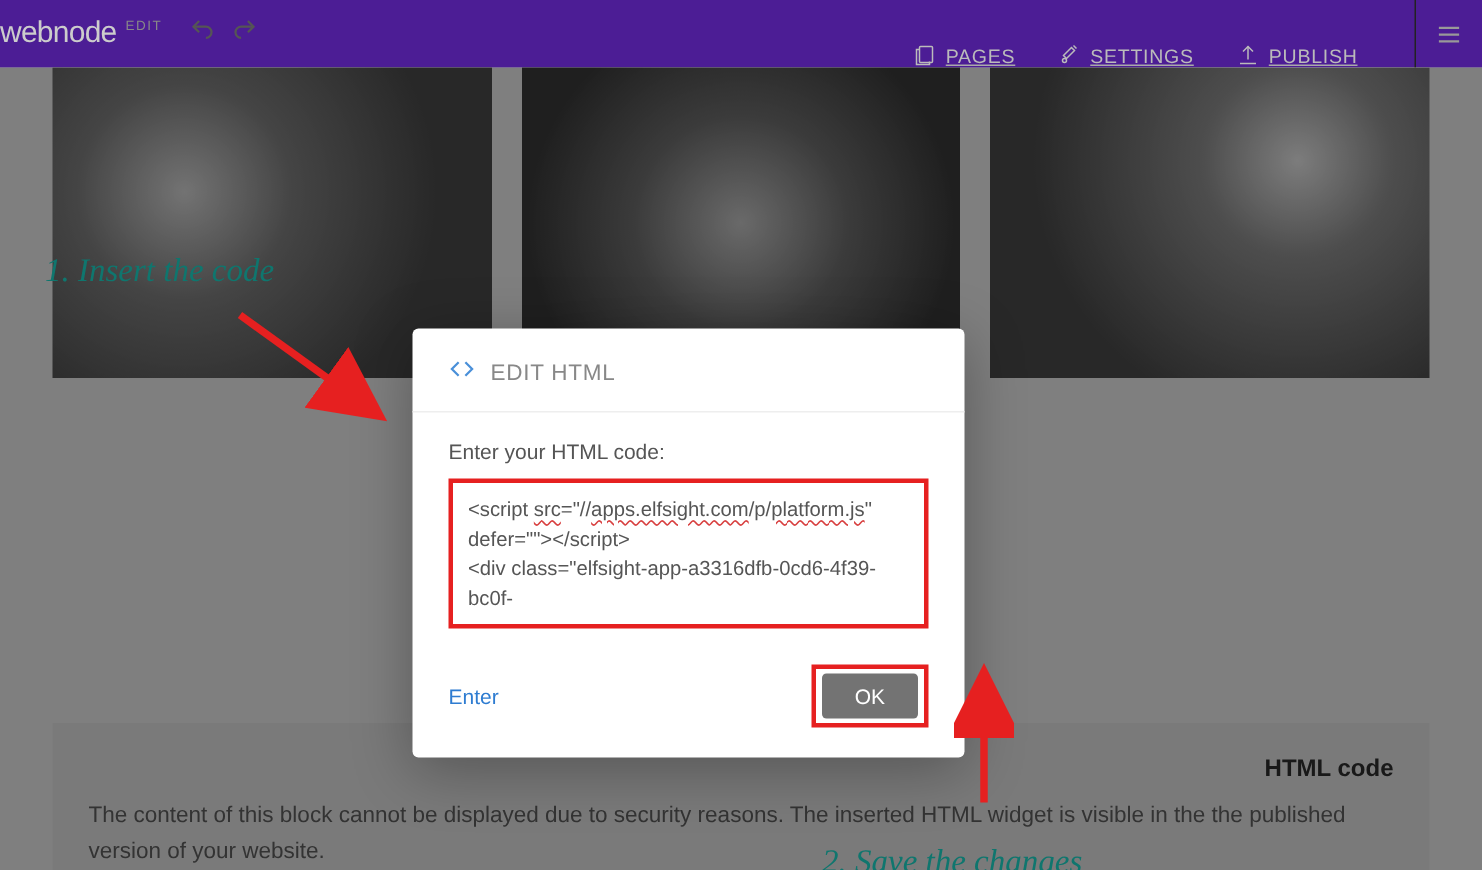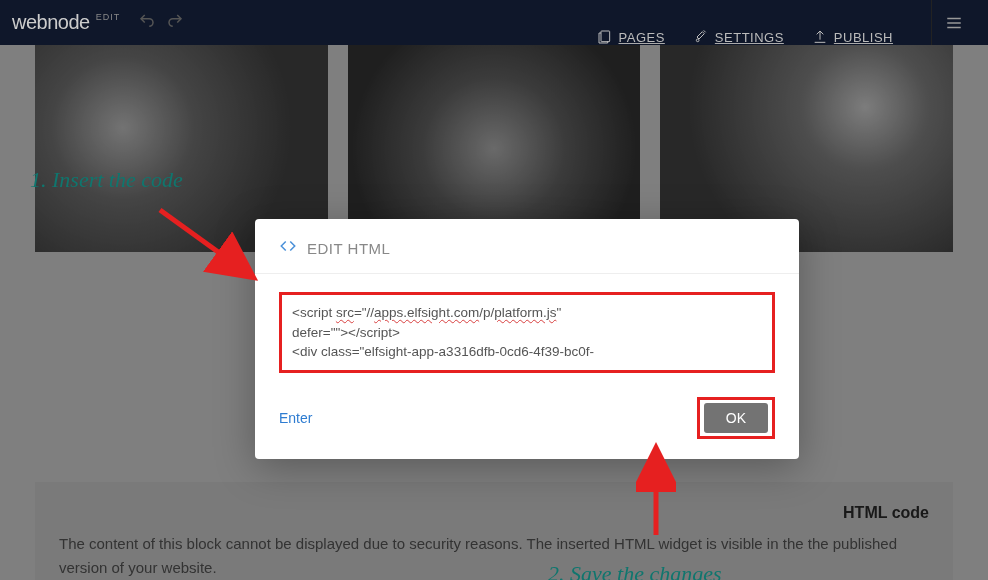--- a/index.html
+++ b/index.html
@@ -1,18 +1,18 @@
 <!DOCTYPE html>
 <html><head>
   <meta charset="utf-8">
   <style>
     * { margin: 0; padding: 0; box-sizing: border-box; }
     body { font-family: -apple-system, BlinkMacSystemFont, "Segoe UI", Arial, sans-serif; background: #fff; width: 988px; height: 580px; overflow: hidden; position: relative; }
     
-    .topbar { background: #0f172a; height: 45px; display: flex; align-items: center; padding: 0 12px; color: #aaa; }
+    .topbar { background: #4c1d95; height: 45px; display: flex; align-items: center; padding: 0 0; color: #aaa; }
     .brand { font-size: 20px; font-weight: 300; letter-spacing: -0.5px; color: #ccc; }
     .free-badge { font-size: 9px; color: #888; margin-left: 6px; position: relative; top: -6px; letter-spacing: 1px; }
     .history-icons { margin-left: 18px; display: flex; gap: 10px; }
     .history-icons svg { width: 18px; height: 18px; stroke: #555; fill: none; stroke-width: 2; }
     .topbar-spacer { flex: 1; }
     .topbar-actions { display: flex; align-items: flex-end; gap: 28px; text-decoration: underline; }
     .topbar-action { display: flex; align-items: center; gap: 6px; color: #bbb; font-size: 13px; letter-spacing: 0.5px; cursor: pointer; }
     .topbar-action svg { width: 16px; height: 16px; stroke: #bbb; fill: none; stroke-width: 1.5; }
     .hamburger { width: 45px; height: 45px; display: flex; align-items: center; justify-content: center; border-left: 1px solid #222; margin-left: 10px; }
     .hamburger svg { width: 18px; height: 18px; stroke: #999; stroke-width: 2; }
@@ -23,21 +23,21 @@
     .gallery-img.g1 { background: radial-gradient(circle at 30% 40%, #ddd 0%, #888 30%, #555 70%); }
     .gallery-img.g2 { background: radial-gradient(circle at 50% 50%, #ccc 0%, #777 40%, #444 80%); }
     .gallery-img.g3 { background: radial-gradient(circle at 70% 30%, #eee 0%, #999 25%, #555 70%); }
     
     .block-info { margin: 230px 35px 0; padding: 22px 24px; background: #f5f5f5; }
     .block-info h3 { font-size: 16px; font-weight: 600; color: #333; margin-bottom: 10px; text-align: right; }
     .block-info p { font-size: 15px; color: #666; line-height: 1.6; }
     
     .dim-overlay { position: absolute; inset: 0; background: rgba(0,0,0,0.5); }
     
-    .modal { position: absolute; left: 255px; top: 174px; width: 544px; background: #fff; border-radius: 4px; box-shadow: 0 8px 40px rgba(0,0,0,0.3); }
+    .modal { position: absolute; left: 275px; top: 174px; width: 368px; background: #fff; border-radius: 4px; box-shadow: 0 8px 40px rgba(0,0,0,0.3); }
     .modal-header { padding: 18px 24px 14px; border-bottom: 1px solid #eee; display: flex; align-items: center; gap: 10px; }
     .modal-header svg { width: 18px; height: 18px; stroke: #4a90d9; fill: none; stroke-width: 2; }
     .modal-title { font-size: 15px; color: #888; letter-spacing: 0.5px; font-weight: 400; }
     .modal-body { padding: 18px 24px 14px; }
     .modal-label { font-size: 14px; color: #555; margin-bottom: 10px; }
     .code-box { border: 3px solid #e62020; padding: 8px 10px; font-size: 13.5px; color: #555; line-height: 1.45; font-family: -apple-system, sans-serif; }
     .code-box .wavy { text-decoration: underline wavy #d84040; text-decoration-thickness: 1px; text-underline-offset: 2px; }
     .modal-footer { padding: 10px 24px 20px; display: flex; align-items: center; justify-content: space-between; }
     .cancel-link { color: #2e7cd1; font-size: 14px; cursor: pointer; }
     .ok-wrap { border: 3px solid #e62020; padding: 3px 4px; }
@@ -116,20 +116,21 @@
 
   <div class="modal">
     <div class="modal-header">
       <span><svg viewBox="0 0 24 24">
             <polyline points="9 18 3 12 9 6"></polyline>
             <polyline points="15 6 21 12 15 18"></polyline>
           </svg></span>
       <span class="modal-title">EDIT HTML</span>
     </div>
     <div class="modal-body">
+      <div class="modal-label">Enter your HTML code:</div>
       <div class="code-box">
         <span>&lt;script </span><span class="wavy">src</span><span>="//</span><span class="wavy">apps.elfsight.com</span><span>/p/</span><span class="wavy">platform.js</span><span>"</span><br>
         <span>defer=""&gt;&lt;/script&gt;</span><br>
         <span>&lt;div class="elfsight-app-a3316dfb-0cd6-4f39-bc0f-</span>
       </div>
     </div>
     <div class="modal-footer">
       <span class="cancel-link">Enter</span>
       <span class="ok-wrap">
         <button class="ok-btn">OK</button>

